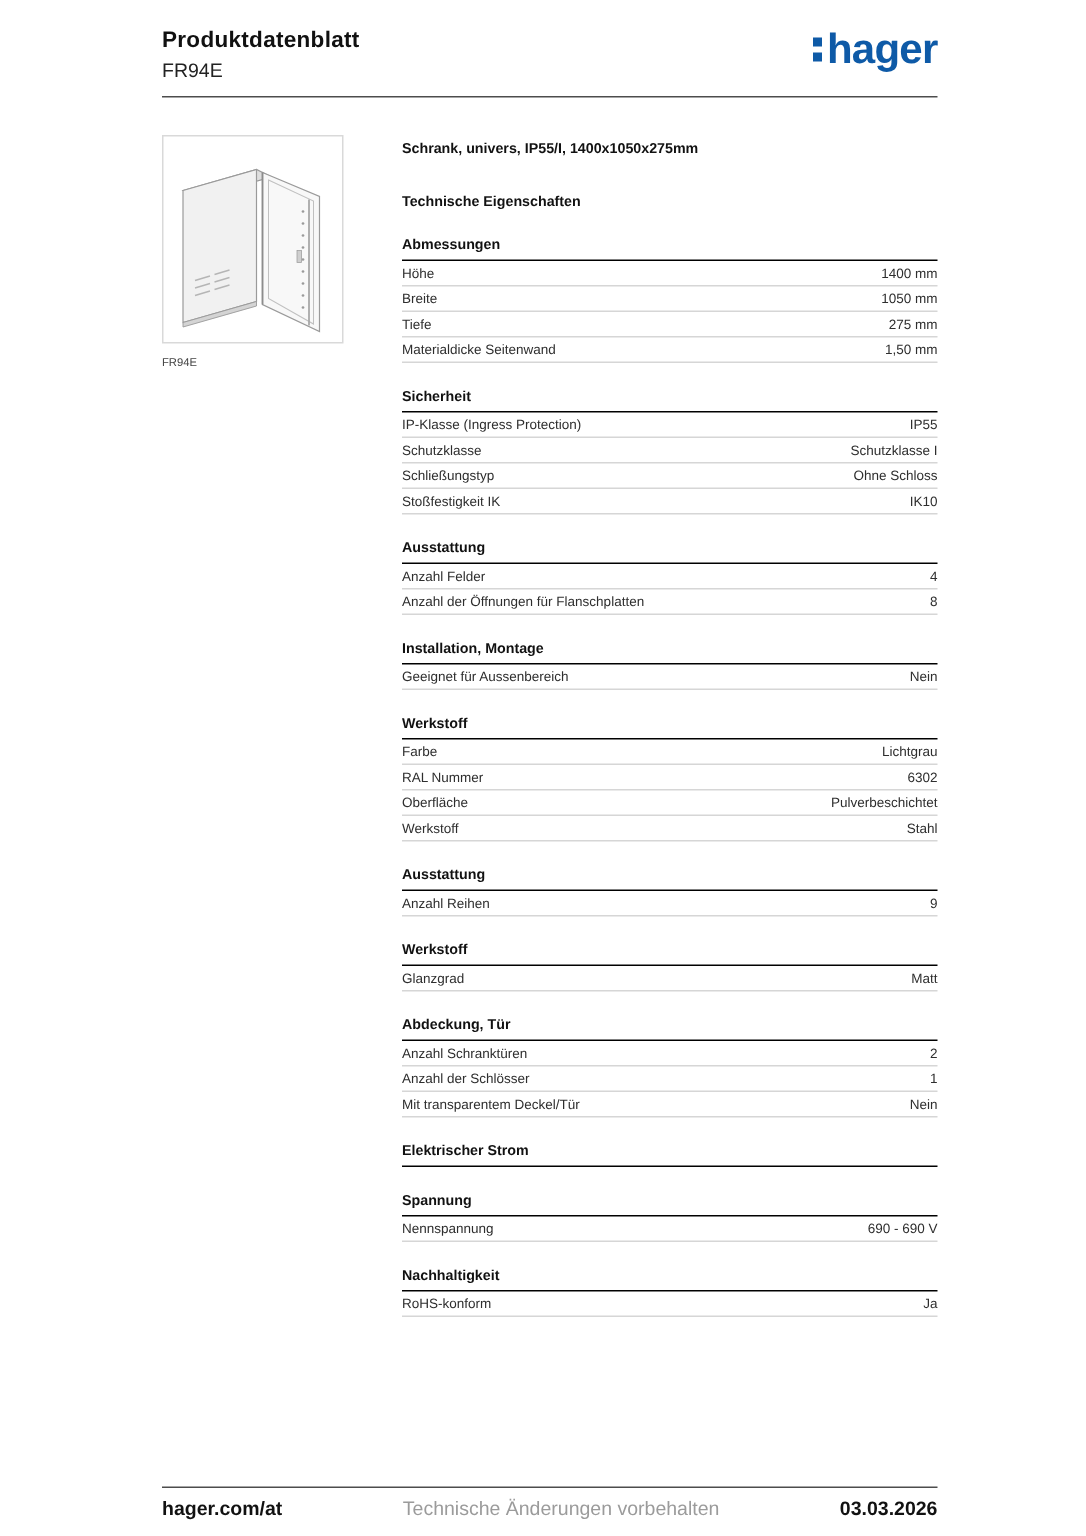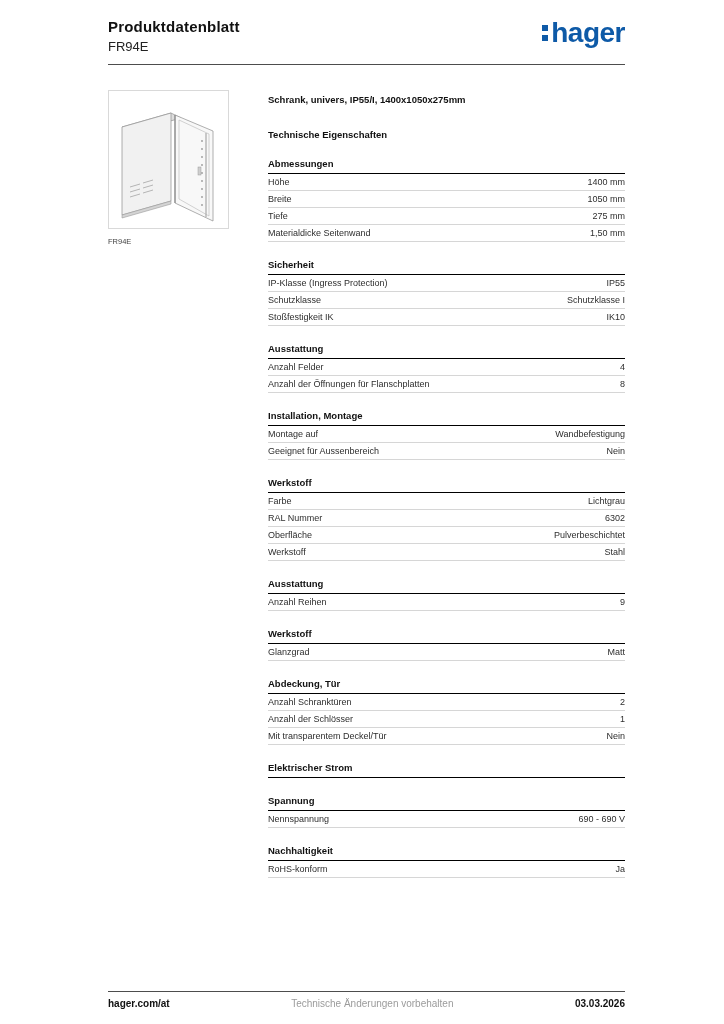--- a/index.html
+++ b/index.html
@@ -36,21 +36,21 @@
     font-size:9px; color:#2e2e2e;
     padding:3px 0 3px; border-bottom:1px solid #d6d6d6;
   }
   .spec-label { text-align:right; }
   .spec-value { text-align:center; white-space:nowrap; padding-left:12px; }
   
   .footer {
     position:absolute; left:57px; right:48px; top:991px;
     border-top:1px solid #4d4d4d; padding-top:6px;
     display:flex; justify-content:space-between; align-items:baseline;
-    font-size:10px;
+    font-size:13px;
   }
   .footer-site { font-weight:bold; color:#111; }
   .footer-note { color:#9b9b9b; }
   .footer-date { font-weight:bold; color:#111; }
   svg { display:block; }
 </style>
 </head>
 <body>
 
 <div class="page">
@@ -142,41 +142,41 @@
             <div class="section-title">Sicherheit</div>
             <div class="spec-row">
               <span class="spec-label">IP-Klasse (Ingress Protection)</span>
               <span class="spec-value">IP55</span>
             </div>
             <div class="spec-row">
               <span class="spec-label">Schutzklasse</span>
               <span class="spec-value">Schutzklasse I</span>
             </div>
             <div class="spec-row">
+              <span class="spec-label">Schließungstyp</span>
+              <span class="spec-value">Ohne Schloss</span>
+            </div>
+            <div class="spec-row">
               <span class="spec-label">Stoßfestigkeit IK</span>
               <span class="spec-value">IK10</span>
             </div>
           </div>
           <div class="section">
             <div class="section-title">Ausstattung</div>
             <div class="spec-row">
               <span class="spec-label">Anzahl Felder</span>
               <span class="spec-value">4</span>
             </div>
             <div class="spec-row">
               <span class="spec-label">Anzahl der Öffnungen für Flanschplatten</span>
               <span class="spec-value">8</span>
             </div>
           </div>
           <div class="section">
             <div class="section-title">Installation, Montage</div>
-            <div class="spec-row">
-              <span class="spec-label">Montage auf</span>
-              <span class="spec-value">Wandbefestigung</span>
-            </div>
             <div class="spec-row">
               <span class="spec-label">Geeignet für Aussenbereich</span>
               <span class="spec-value">Nein</span>
             </div>
           </div>
           <div class="section">
             <div class="section-title">Werkstoff</div>
             <div class="spec-row">
               <span class="spec-label">Farbe</span>
               <span class="spec-value">Lichtgrau</span>

